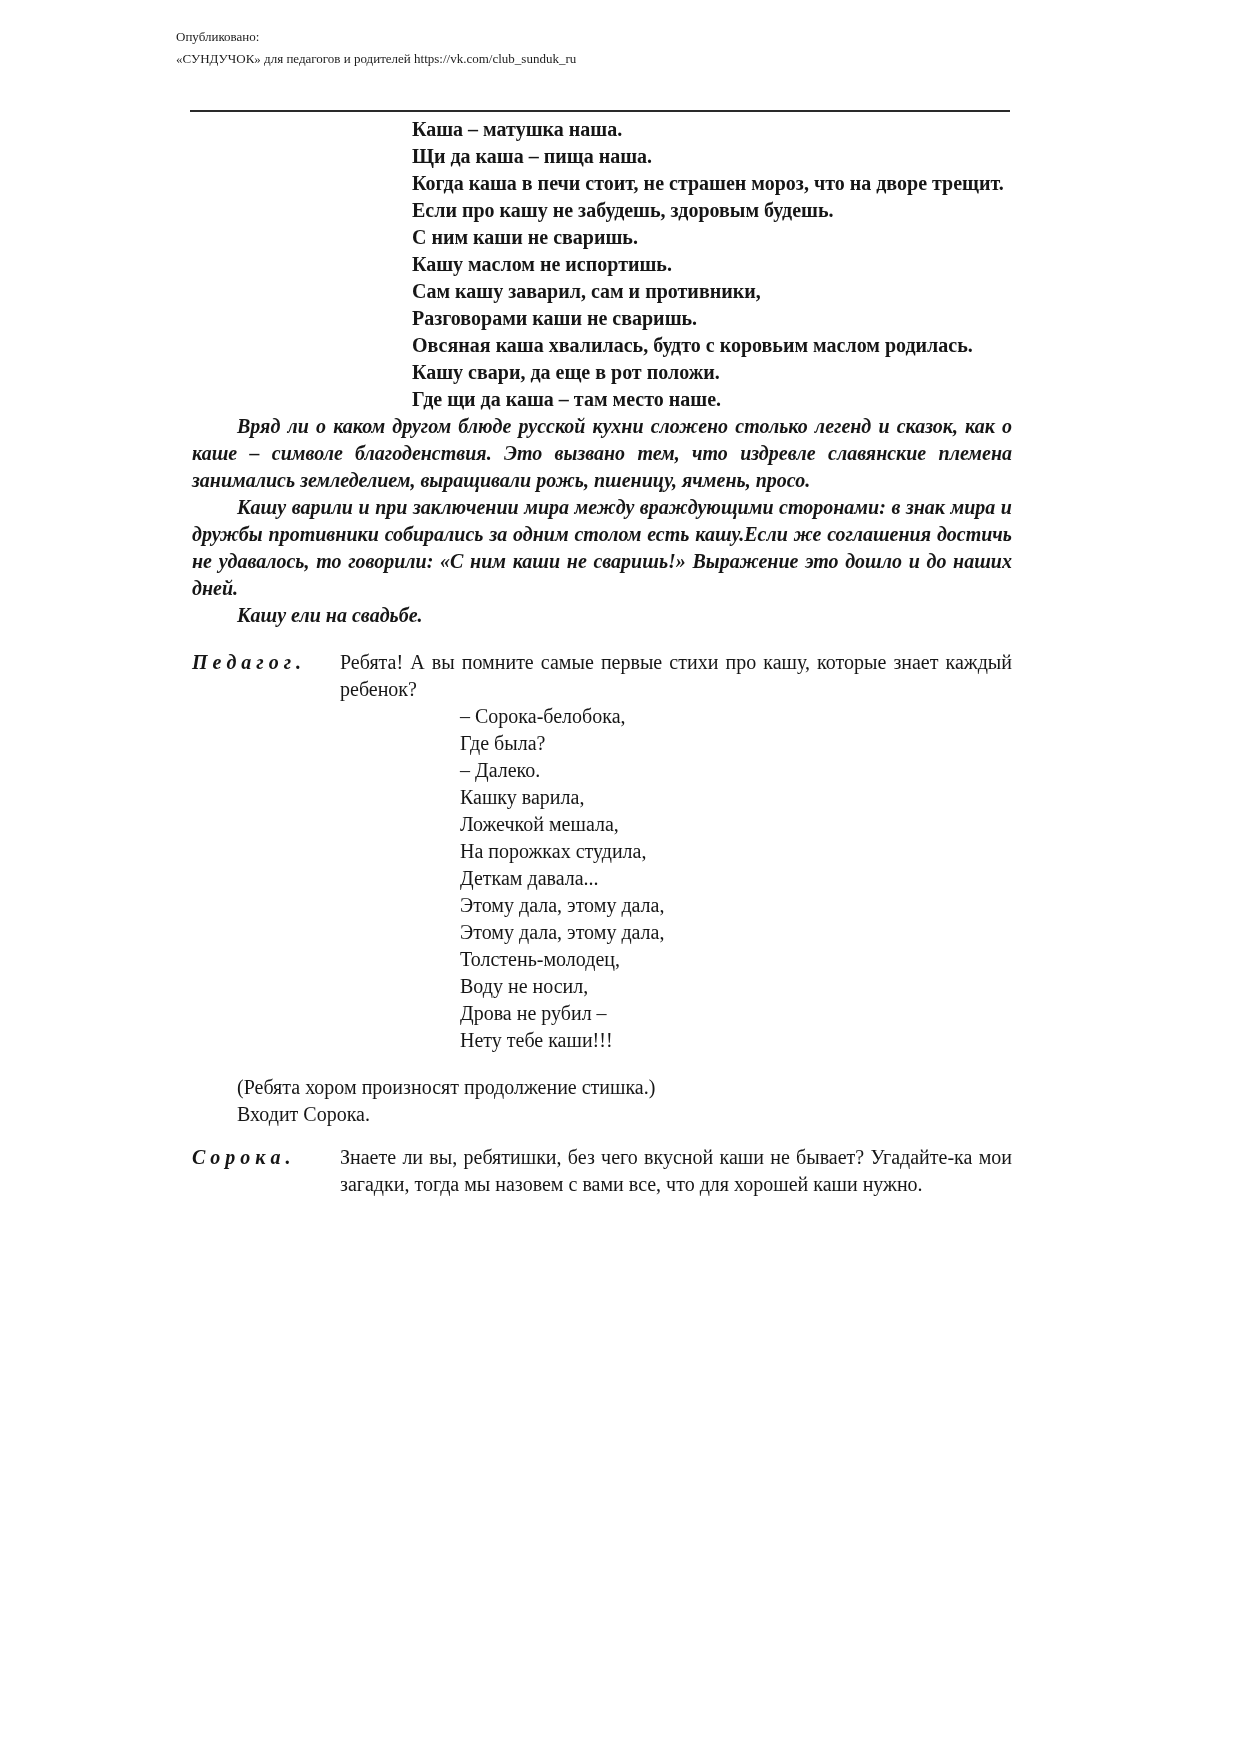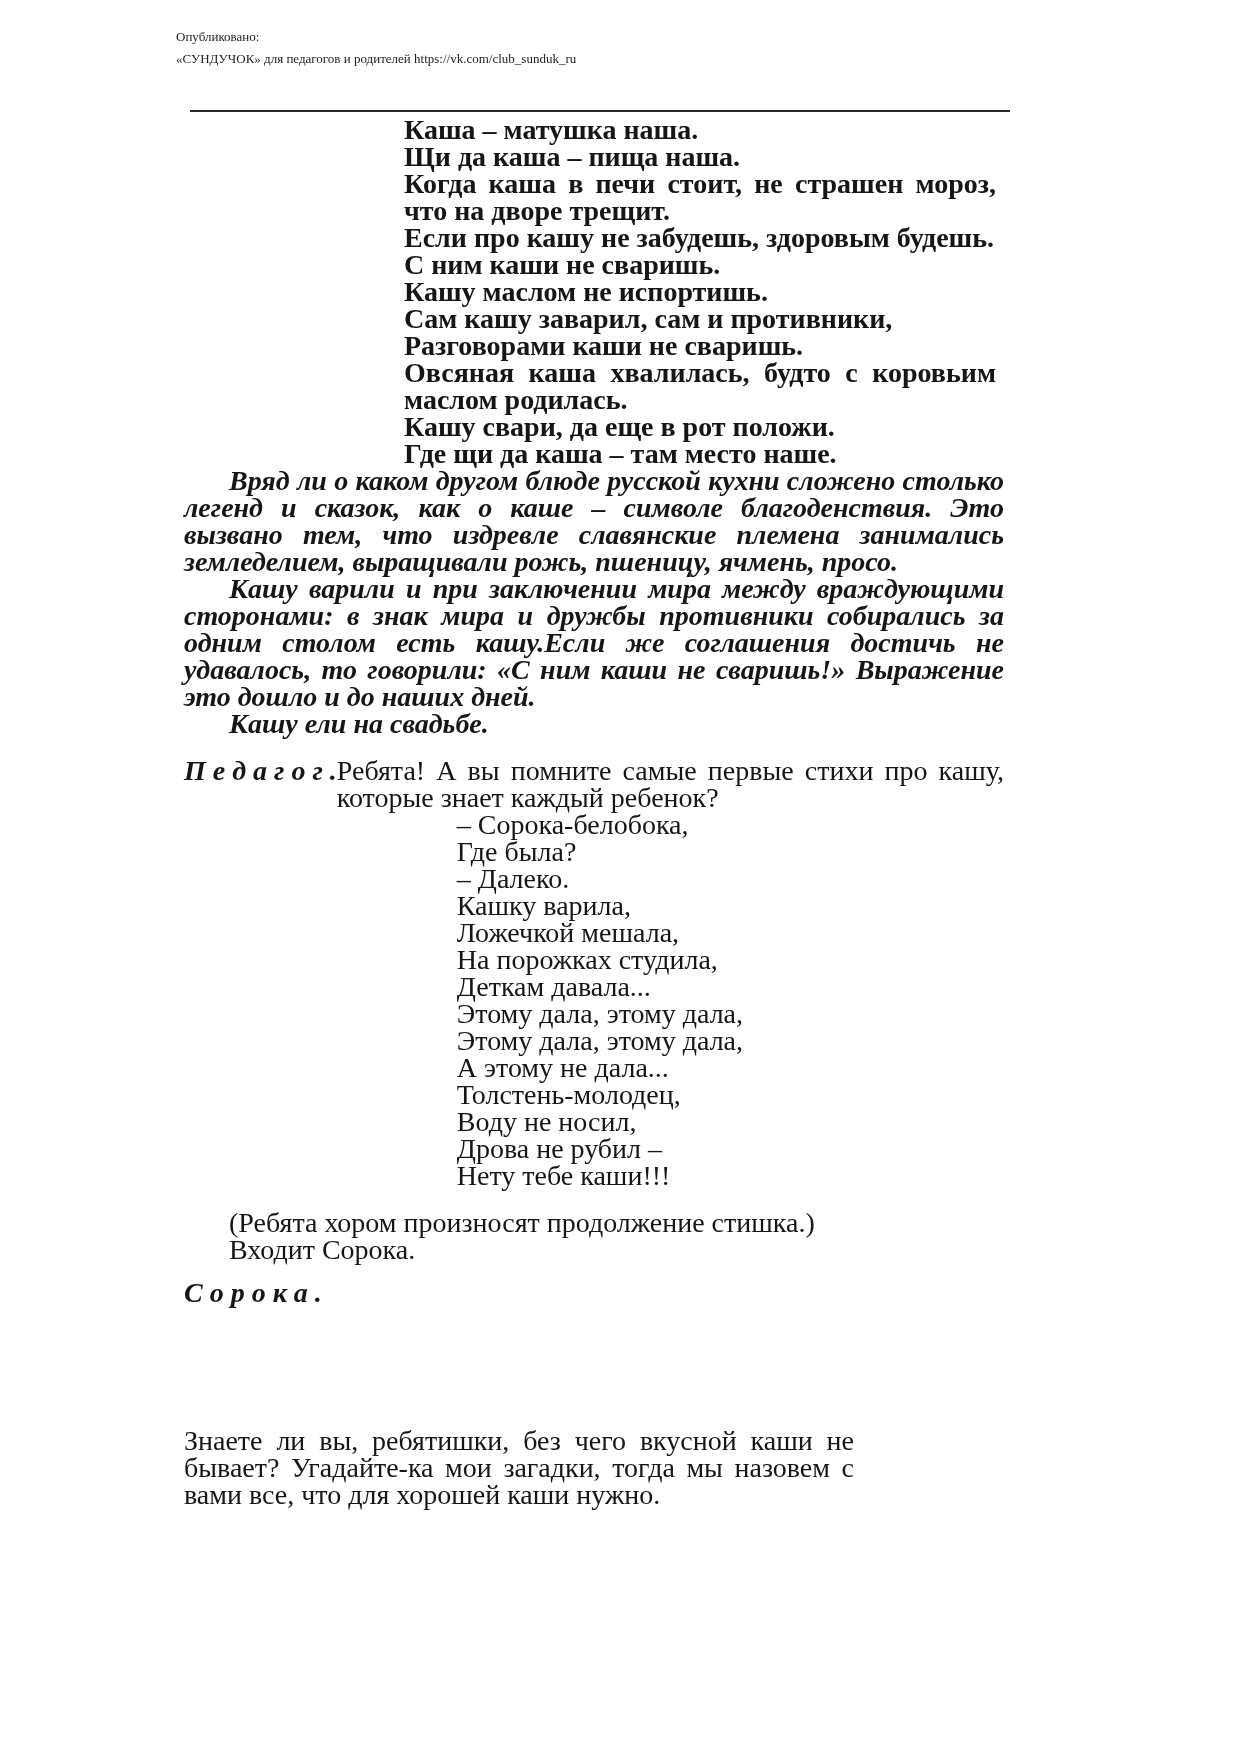--- a/index.html
+++ b/index.html
@@ -30,24 +30,24 @@
     left: 190px;
     top: 110px;
     width: 820px;
     height: 0;
     border: none;
     border-top: 2.5px solid #2a2a2a;
     margin: 0;
   }
   .content {
     position: absolute;
-    left: 184px;
+    left: 192px;
     top: 116px;
     width: 820px;
-    font-size: 28px;
+    font-size: 20px;
     line-height: 27px;
   }
   .content p { margin: 0; }
 
   .proverbs {
     margin-left: 220px;
     width: 592px;
     font-weight: bold;
     text-align: justify;
   }
@@ -83,21 +83,21 @@
     margin-top: 0px;
     margin-left: 120px;
     text-align: right;
   }
   .verse p { line-height: 27px; }
 
   .stage {
     margin-top: 20px;
     margin-left: 45px;
   }
-  .soroka { margin-top: 16px; flex-direction: column; }
+  .soroka { margin-top: 16px; }
 </style>
 </head>
 <body>
 
 <div class="page">
 
   <div class="scan-header">
     <div>Опубликовано:</div>
     <div>«СУНДУЧОК» для педагогов и родителей https://vk.com/club_sunduk_ru</div>
   </div>
@@ -133,21 +133,20 @@
         <div class="verse">
           <p>– Сорока-белобока,</p>
           <p>Где была?</p>
           <p>– Далеко.</p>
           <p>Кашку варила,</p>
           <p>Ложечкой мешала,</p>
           <p>На порожках студила,</p>
           <p>Деткам давала...</p>
           <p>Этому дала, этому дала,</p>
           <p>Этому дала, этому дала,</p>
-          <p>А этому не дала...</p>
           <p>Толстень-молодец,</p>
           <p>Воду не носил,</p>
           <p>Дрова не рубил –</p>
           <p>Нету тебе каши!!!</p>
         </div>
       </div>
     </section>
 
     <section class="stage">
       <p>(Ребята хором произносят продолжение стишка.)</p>

